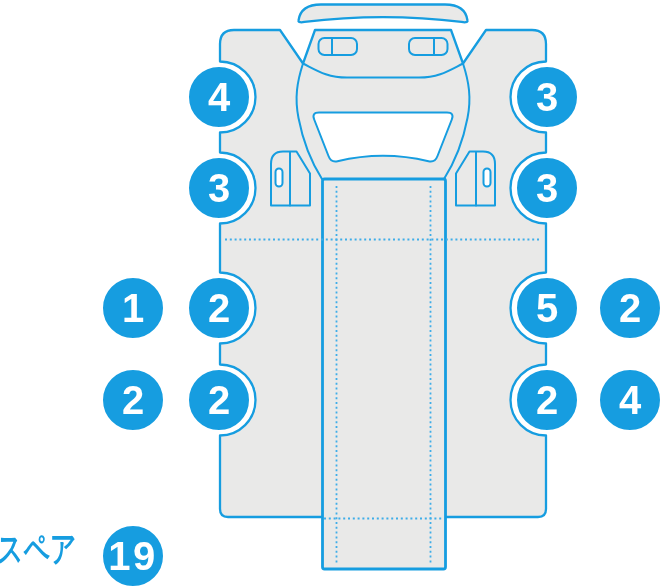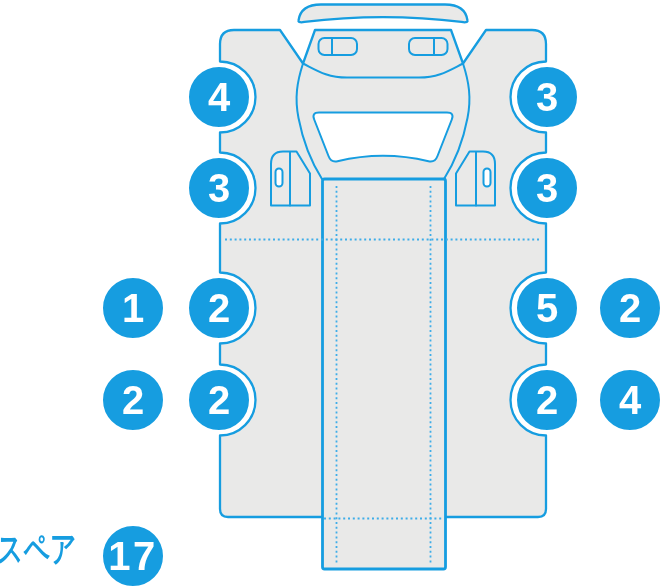--- a/index.html
+++ b/index.html
@@ -64,16 +64,16 @@
       <div class="badge" style="left: 186px; top: 155px;">3</div>
       <div class="badge" style="left: 514px; top: 155px;">3</div>
       <div class="badge" style="left: 100px; top: 275px;">1</div>
       <div class="badge" style="left: 186px; top: 275px;">2</div>
       <div class="badge" style="left: 514px; top: 275px;">5</div>
       <div class="badge" style="left: 597px; top: 275px;">2</div>
       <div class="badge" style="left: 100px; top: 367px;">2</div>
       <div class="badge" style="left: 186px; top: 367px;">2</div>
       <div class="badge" style="left: 514px; top: 367px;">2</div>
       <div class="badge" style="left: 597px; top: 367px;">4</div>
-      <div class="badge two-digit" style="left: 100px; top: 523px;">17</div>
+      <div class="badge two-digit" style="left: 100px; top: 523px;">19</div>
     </div>
   <div id="spare-label">スペア</div>
 </div>
 
 </body></html>

